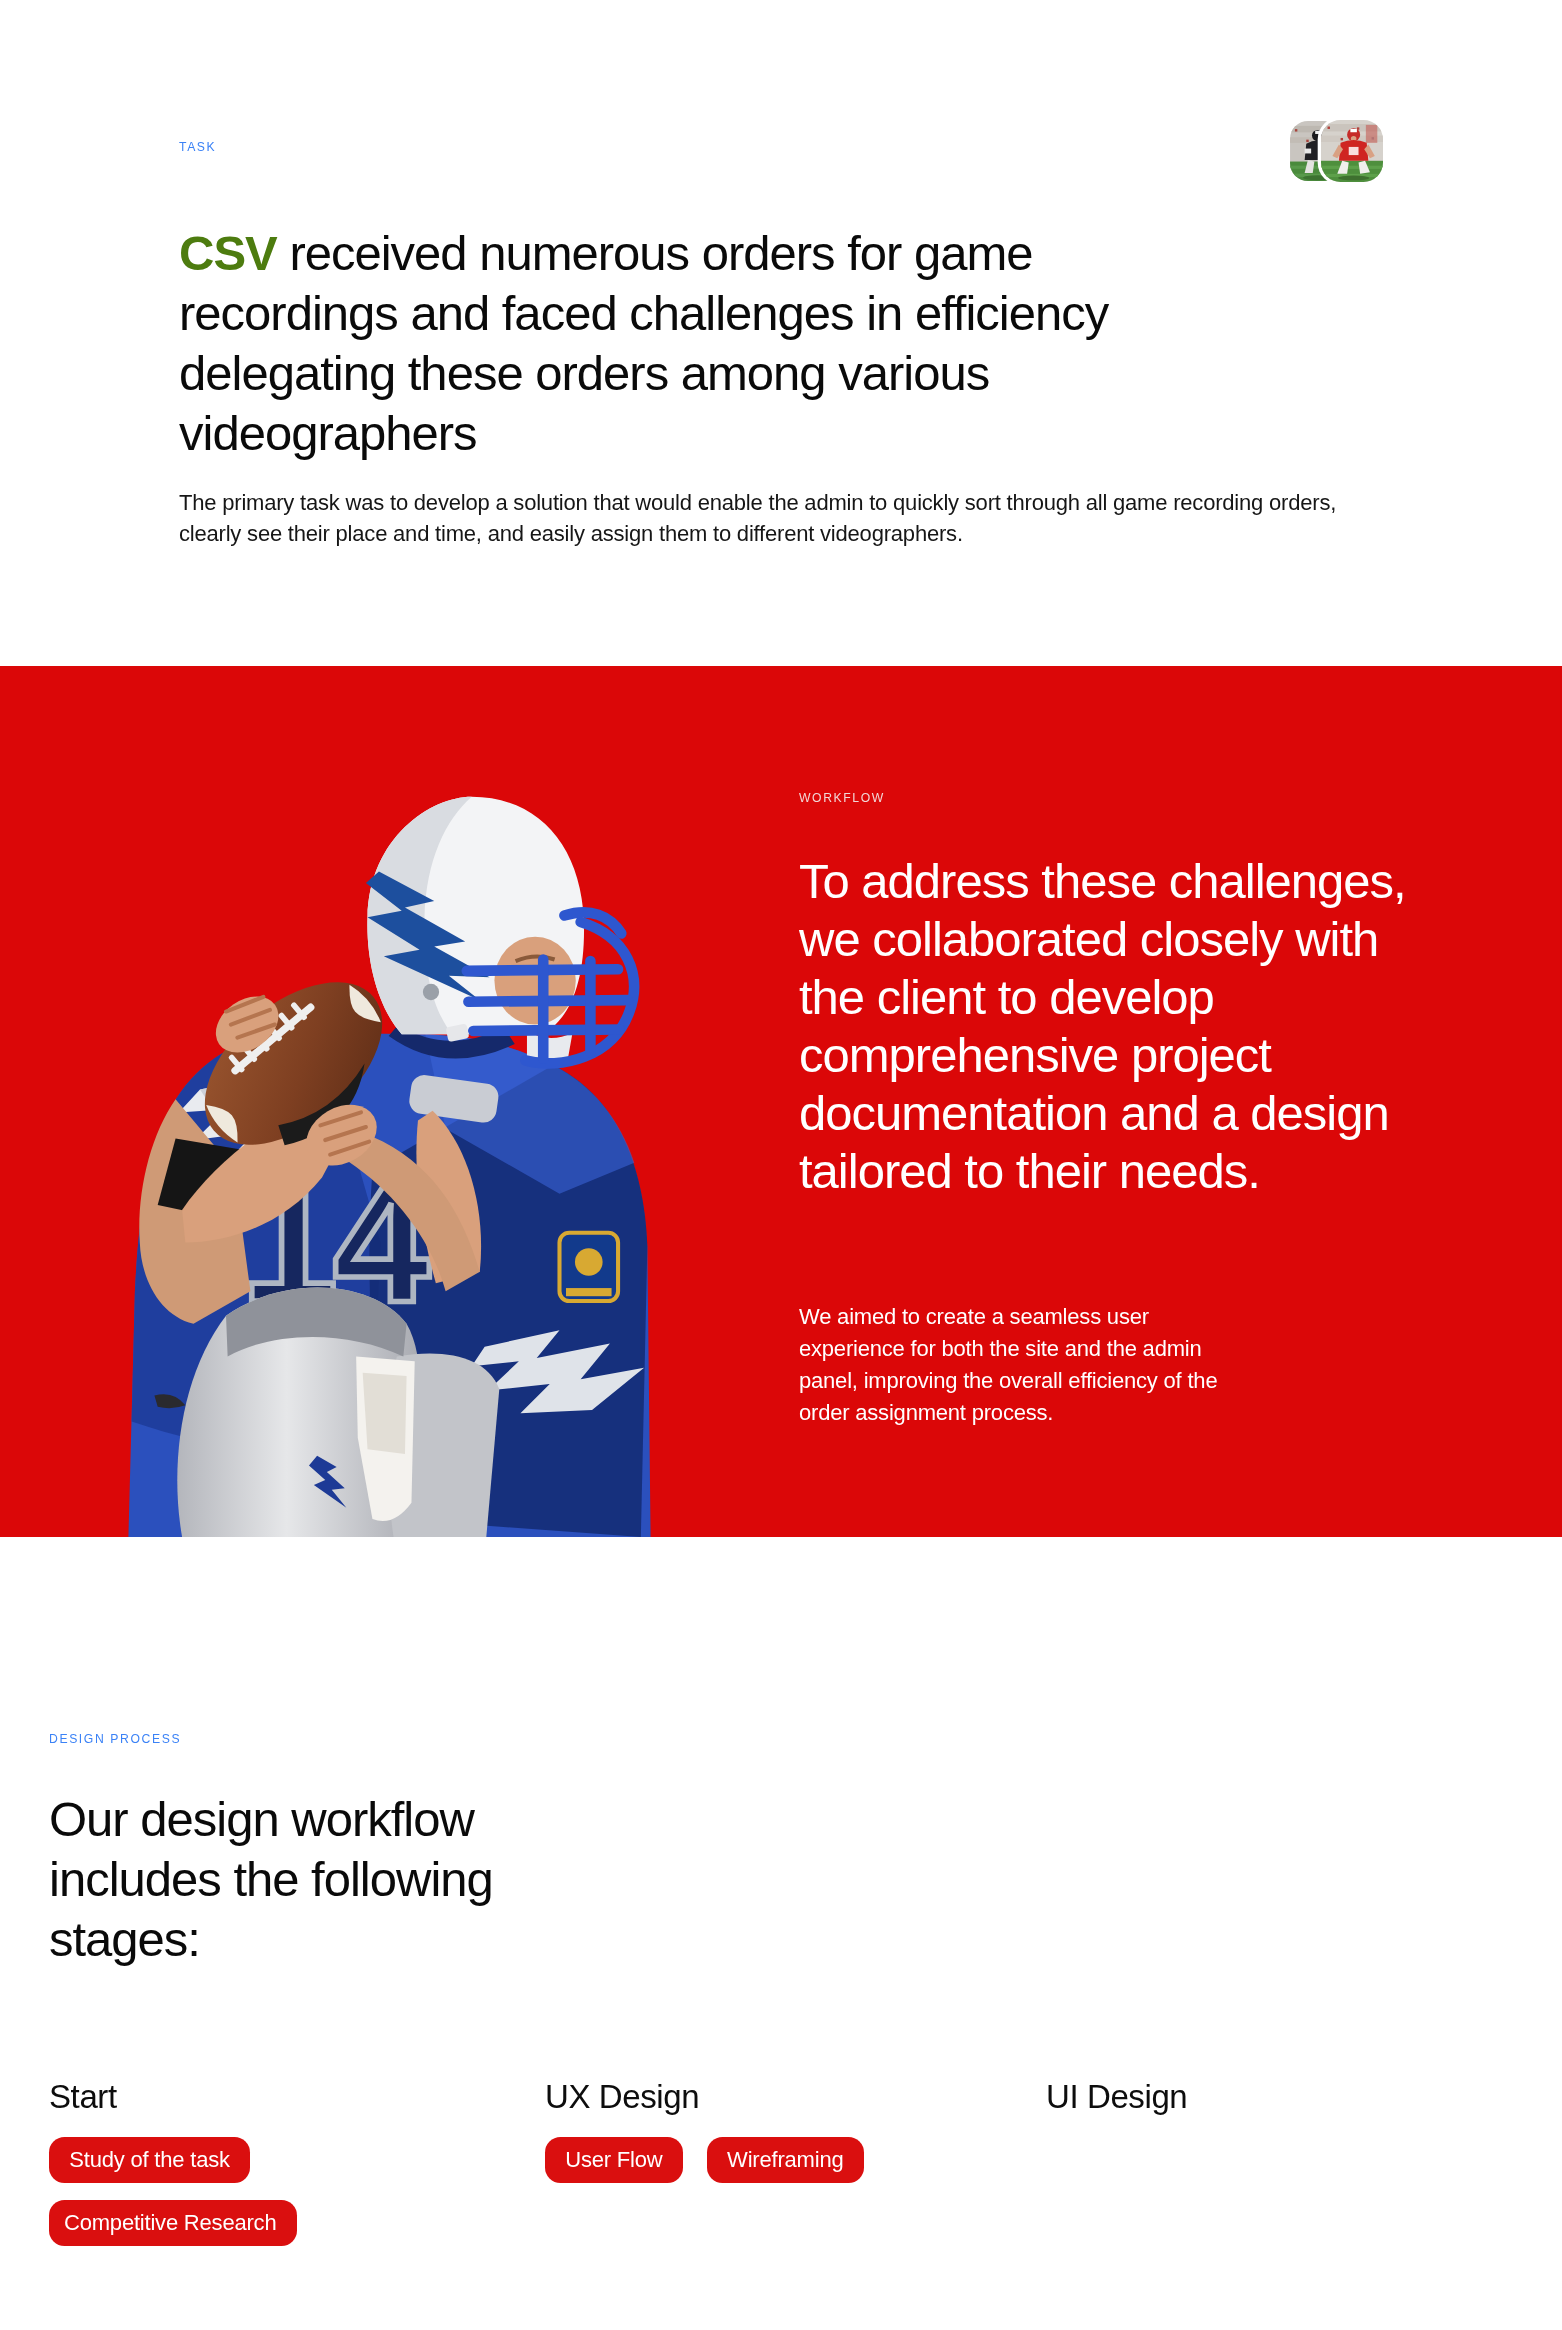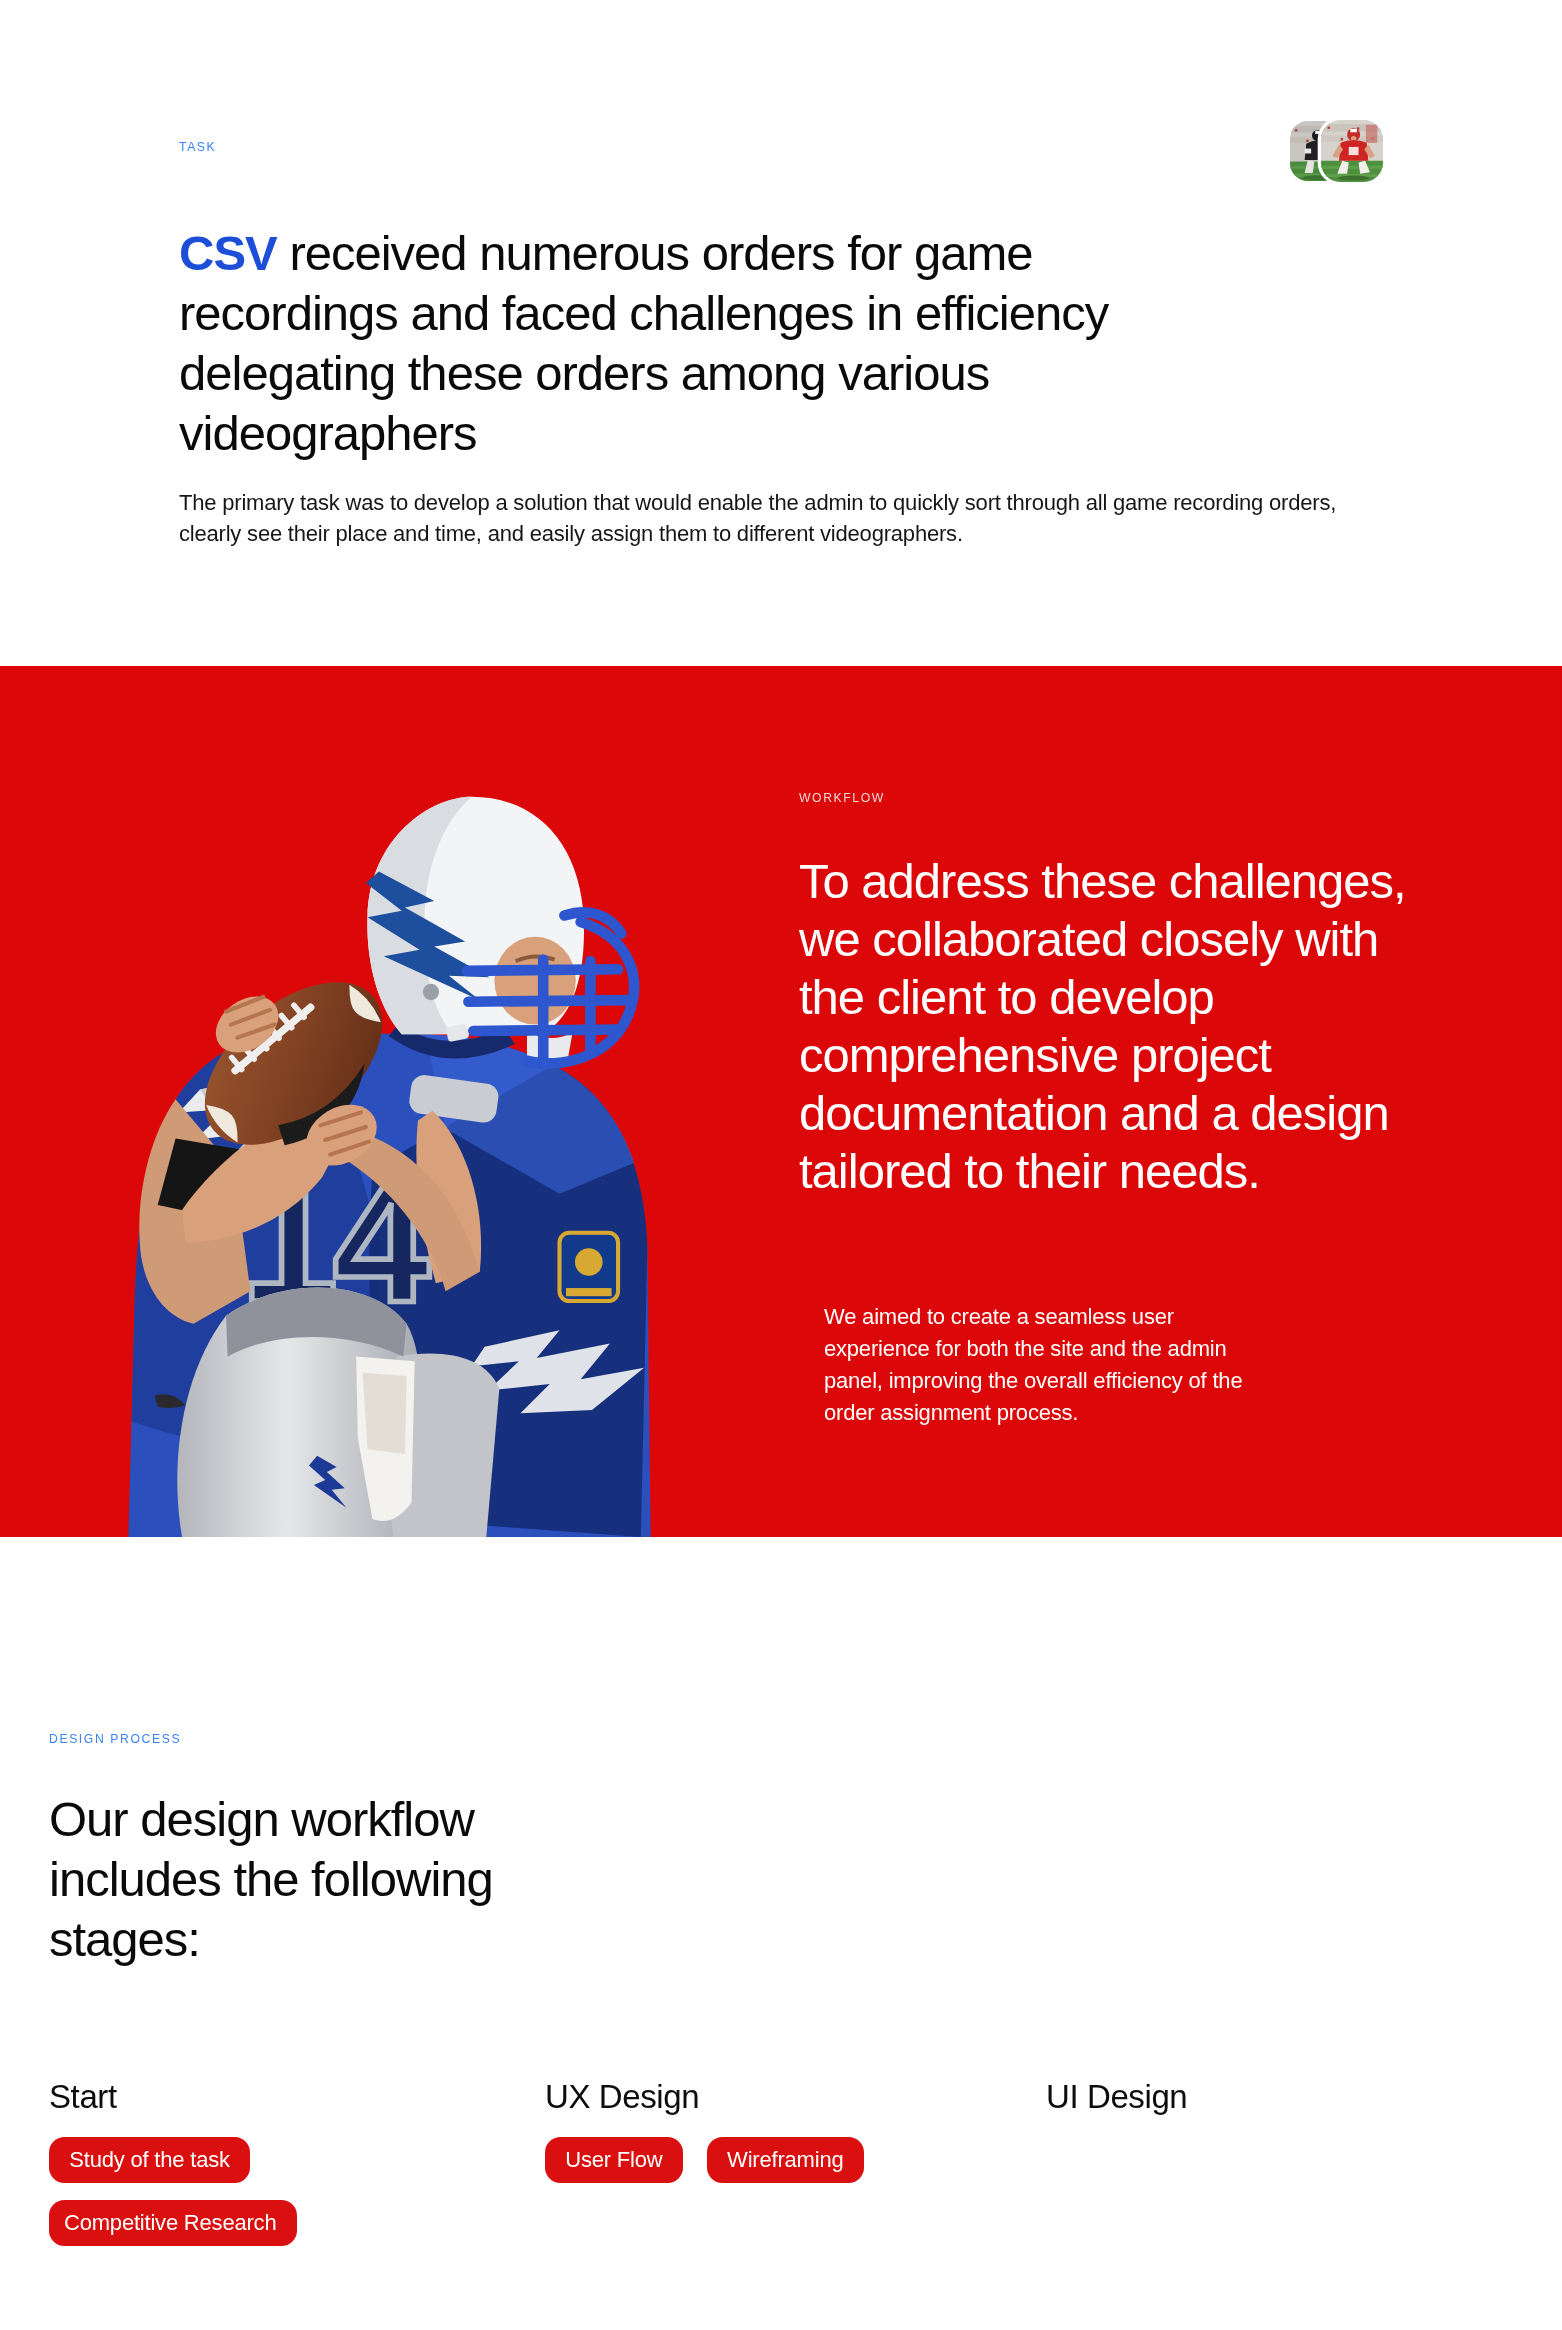--- a/index.html
+++ b/index.html
@@ -23,21 +23,21 @@
   .task-heading { position:absolute; left:179px; top:223px; width:1220px; }
   .accent { font-weight:700; }
   .body-copy { font-size:22px; line-height:31px; letter-spacing:-0.2px; white-space:pre-line; color:#161616; }
   .task-para { position:absolute; left:179px; top:487px; width:1204px; }
 
   
   .sec-workflow { position:absolute; left:0; top:666px; width:1562px; height:871px; overflow:hidden; }
   .wf-label { left:799px; top:125px; color:#f2d7d7; }
   .wf-heading { position:absolute; left:799px; top:186px; width:716px; color:#ffffff;
                 font-size:49px; line-height:58px; }
-  .wf-para { position:absolute; left:824px; top:635px; width:537px; color:#ffffff;
+  .wf-para { position:absolute; left:799px; top:635px; width:537px; color:#ffffff;
              font-size:22px; line-height:32px; }
   .player-wrap { position:absolute; left:104px; bottom:0; width:571px; height:750px; }
 
   
   .sec-process { position:absolute; left:0; top:1608px; width:1562px; height:793px; background:#ffffff; }
   .dp-label { left:49px; top:124px; }
   .dp-heading { position:absolute; left:49px; top:181px; width:732px; }
   .cols { position:absolute; left:0; top:469px; width:1562px; height:260px; }
   .col { position:absolute; top:0; width:488px; }
   .col:nth-child(1){ left:49px; } .col:nth-child(2){ left:545px; } .col:nth-child(3){ left:1046px; }
@@ -97,21 +97,21 @@
           <path d="M24,28 Q40,21 56,28 L58,50 L22,50 Z" fill="#cf2522"></path>
           <rect x="34" y="33" width="12" height="10" fill="#ffffff" opacity="0.85"></rect>
           <path d="M22,30 L14,44 L20,47 L27,36 Z" fill="#d9a183"></path>
           <path d="M58,30 L66,44 L60,47 L53,36 Z" fill="#d9a183"></path>
           <path d="M26,50 L20,66 L32,66 L34,52 Z" fill="#f0efec"></path>
           <path d="M54,50 L60,64 L48,66 L46,52 Z" fill="#f0efec"></path>
         </svg>
       </span>
     </div>
 
-    <h1 class="h-big task-heading"><span class="accent" style="color:#1d4ed8">CSV</span><span> received numerous orders for game
+    <h1 class="h-big task-heading"><span class="accent" style="color:#4d7c0f">CSV</span><span> received numerous orders for game
 recordings and faced challenges in efficiency
 delegating these orders among various
 videographers</span></h1>
 
     <p class="body-copy task-para">The primary task was to develop a solution that would enable the admin to quickly sort through all game recording orders,
 clearly see their place and time, and easily assign them to different videographers.</p>
   </section>
 
   <section class="sec-workflow" style="background:#db0708;">
 

